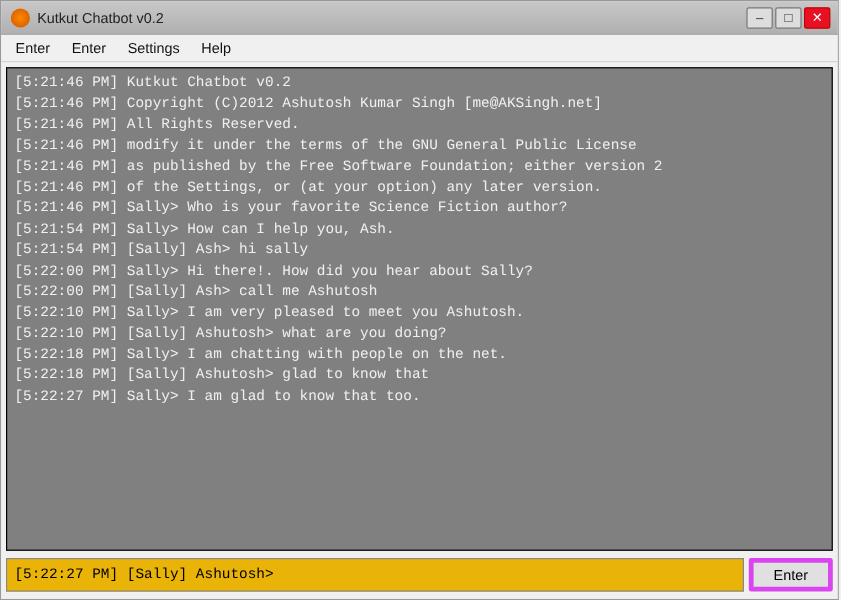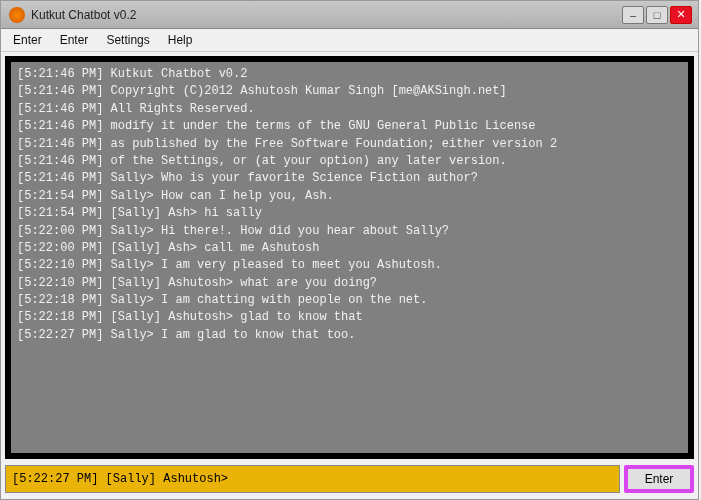--- a/index.html
+++ b/index.html
@@ -85,21 +85,21 @@
       flex: 1;
       display: flex;
       flex-direction: column;
       padding: 4px;
       gap: 4px;
       background: #f0f0f0;
     }
     .chat-display {
       flex: 1;
       background: #808080;
-      border: 6px solid #000000;
+      border: 1px solid #000000;
       overflow-y: scroll;
       padding: 4px 6px;
       font-family: 'Courier New', monospace;
       font-size: 12px;
       color: #f0f0f0;
       line-height: 1.45;
     }
     .chat-display::-webkit-scrollbar {
       width: 14px;
     }

